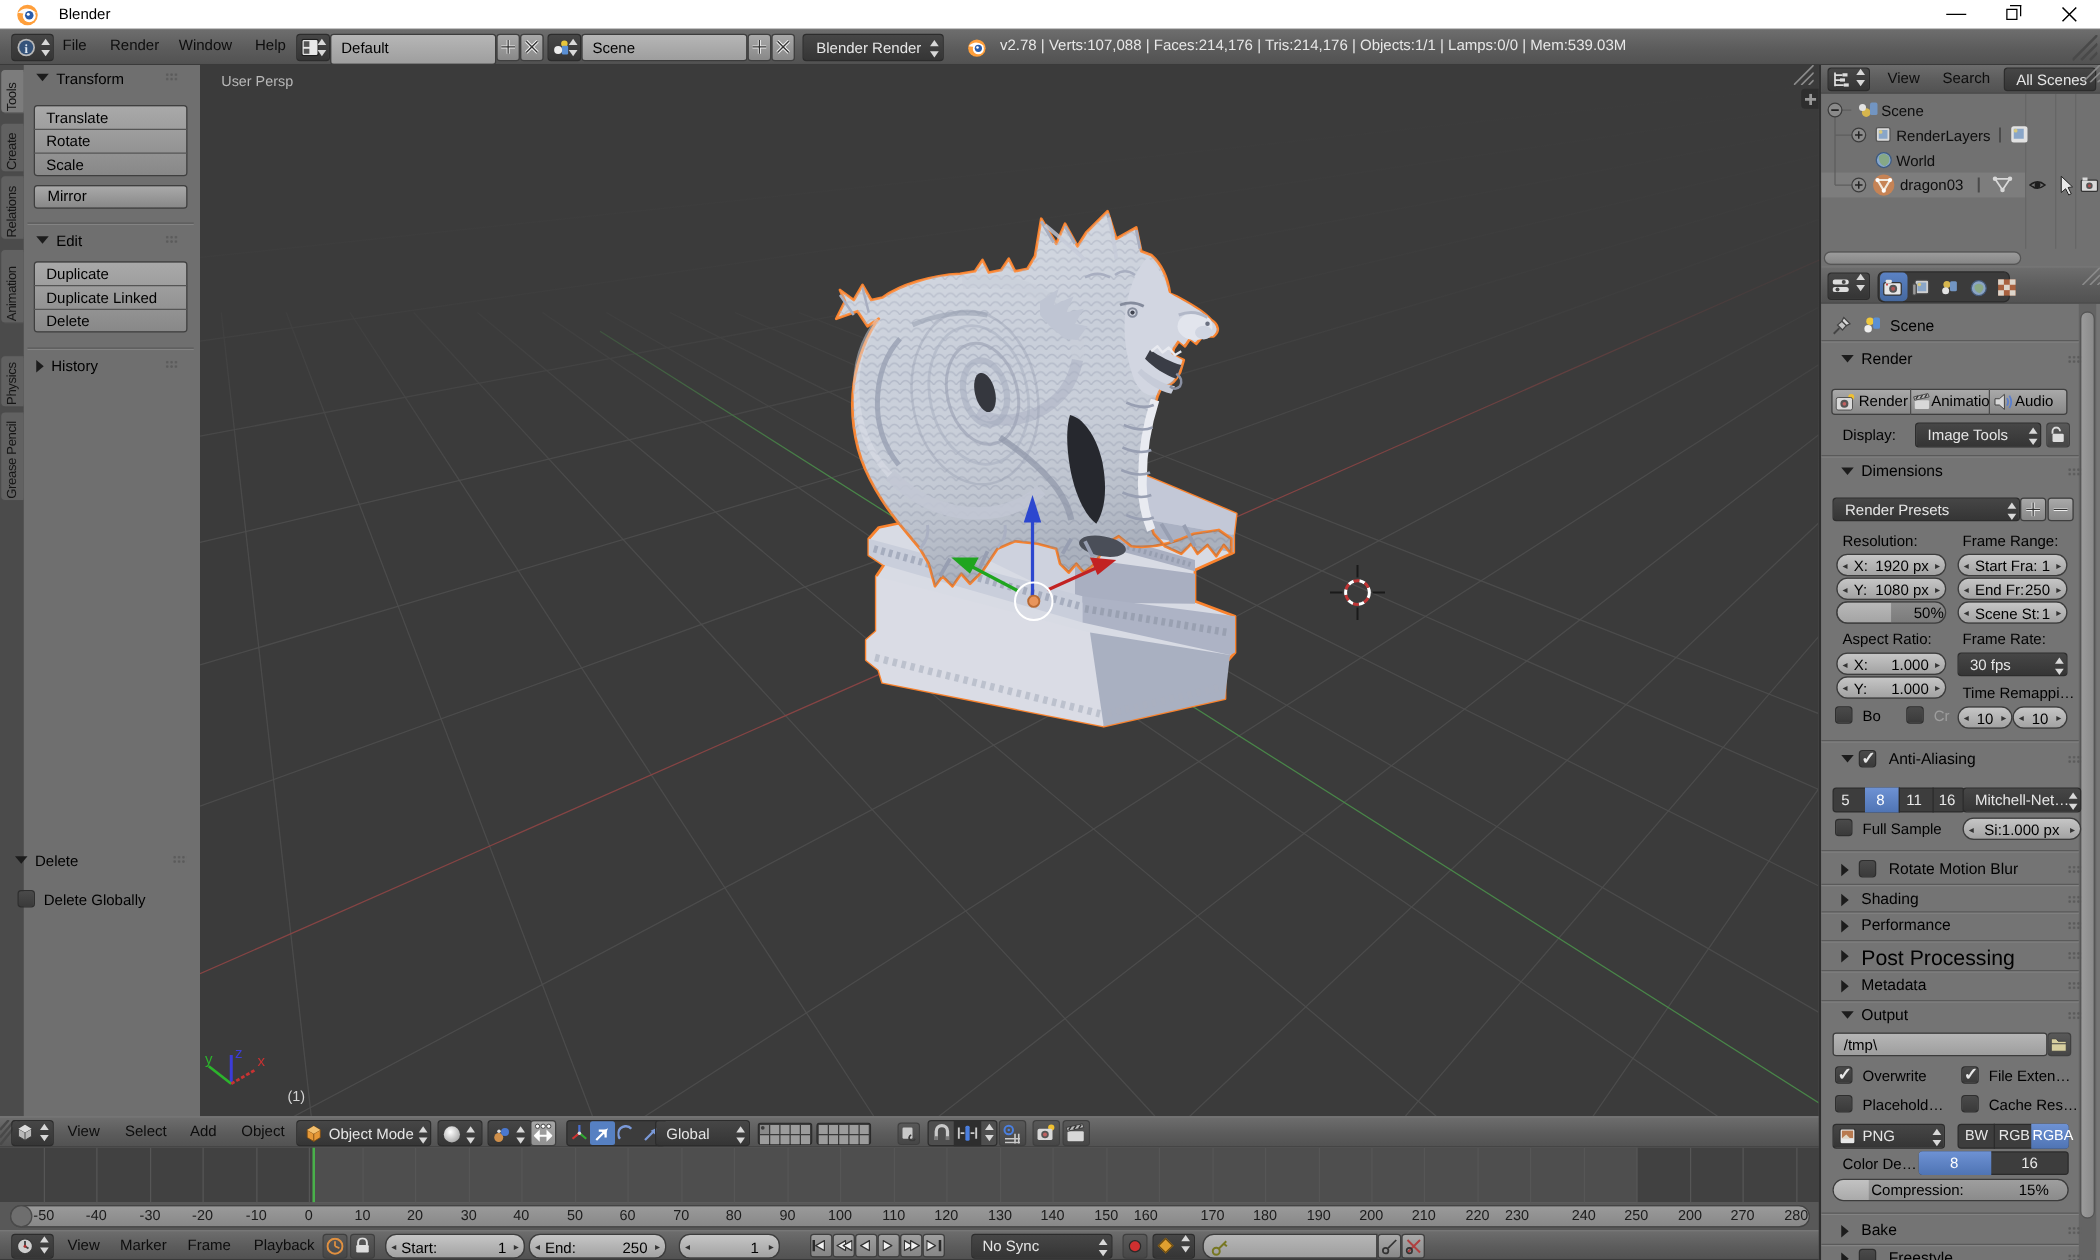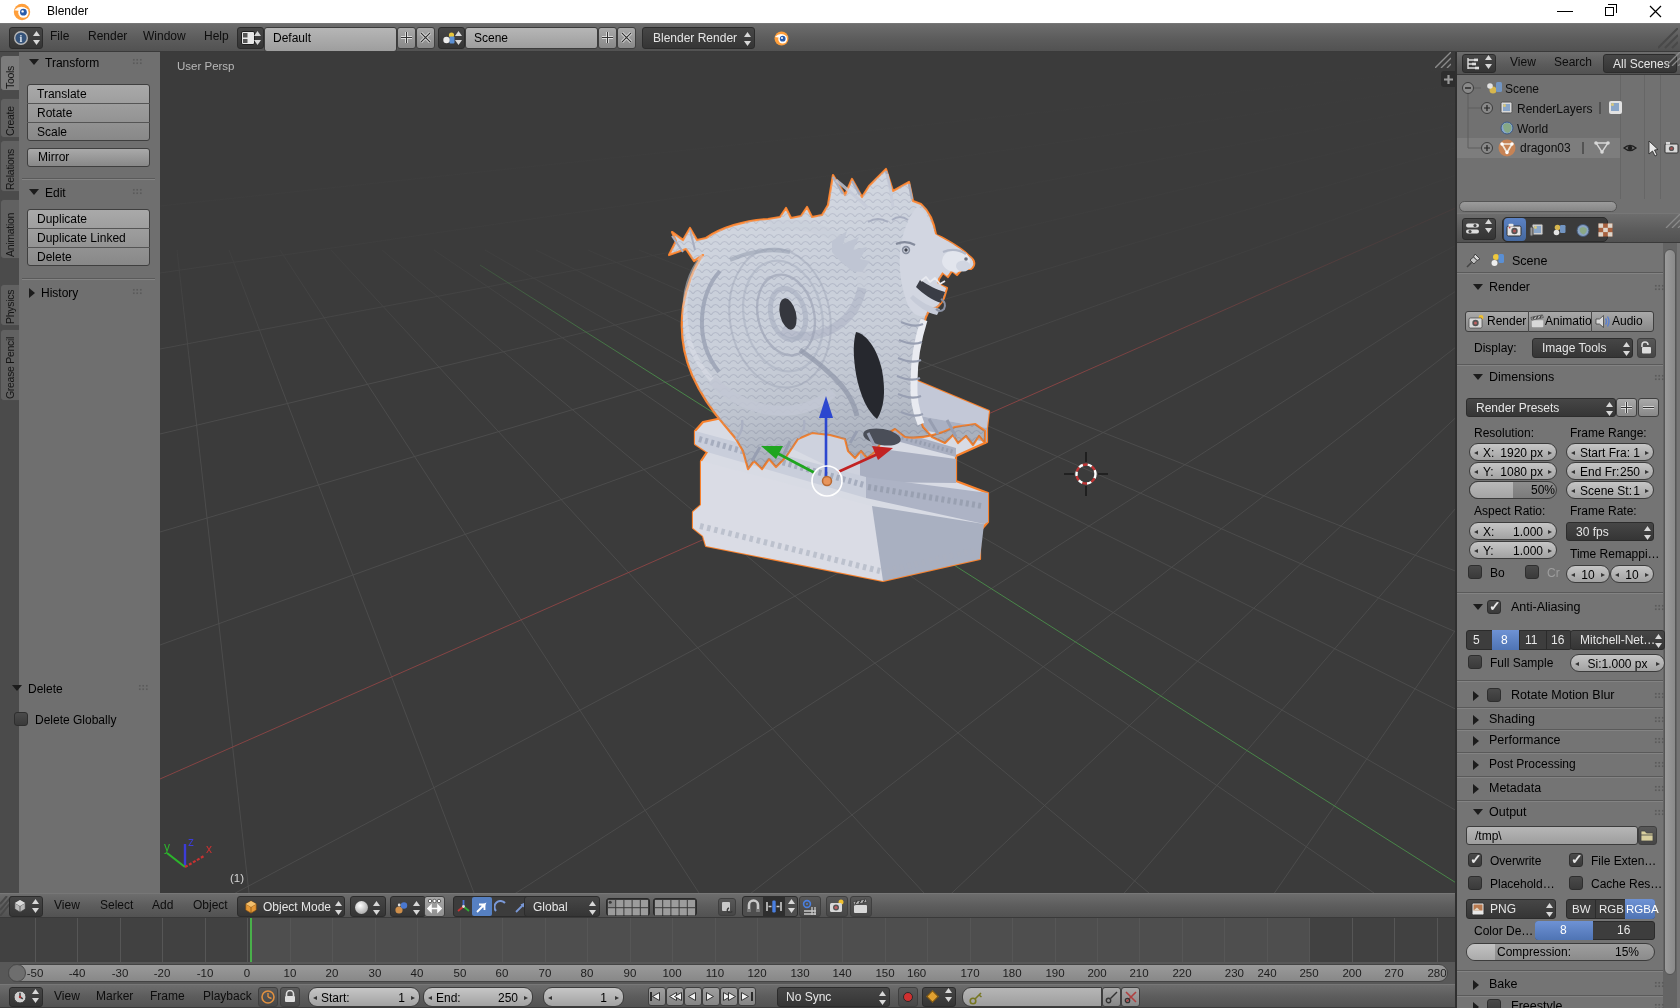--- a/index.html
+++ b/index.html
@@ -141,20 +141,21 @@
         <path d="M4.5 15 L8 10 L1 10 Z" fill="#d8d8d8"></path>
       </svg>
     </div>
   <svg class="abs" style="left:773px;top:6px" width="17" height="17" viewBox="0 0 20 20">
     <circle cx="10" cy="10" r="8.2" fill="#ff9f3b"></circle>
     <path d="M2.2 8.2 Q7 3.4 12 5.2 L17.8 8.6 Q12 6.4 8 9 Z" fill="#fff" opacity="0.95"></path>
     <circle cx="11.4" cy="10.6" r="5.2" fill="#fff"></circle>
       <circle cx="11.4" cy="10.2" r="3.4" fill="#2a5caa"></circle>
     <circle cx="10.6" cy="9.4" r="1.2" fill="#fff"></circle>
   </svg>
+  <span class="menu" style="left:800px;color:#e8e8e8">v2.78 | Verts:107,088 | Faces:214,176 | Tris:214,176 | Objects:1/1 | Lamps:0/0 | Mem:539.03M</span>
   <svg class="abs" style="right:2px;top:4px" width="20" height="22">
       <path d="M20 0 L0 20 M20 7 L7 20 M20 14 L14 20" stroke="#494949" stroke-width="2"></path>
     </svg>
 </div>
 
 <div class="abs" style="left:0;top:52px;width:160px;height:841px;background:#6f6f6f">
  <div class="abs" style="left:0;top:0;width:19px;height:841px;background:#4b4b4b"></div>
  <div class="vtab act" style="top:3px;height:36px">
       <span style="top:33px">Tools</span>
     </div>
@@ -580,21 +581,21 @@
     <span class="abs" style="left:780px;top:5px;width:40px;text-align:center;color:#1c1c1c;font-size:11.5px">130</span>
     <span class="abs" style="left:822px;top:5px;width:40px;text-align:center;color:#1c1c1c;font-size:11.5px">140</span>
     <span class="abs" style="left:865px;top:5px;width:40px;text-align:center;color:#1c1c1c;font-size:11.5px">150</span>
     <span class="abs" style="left:907px;top:5px;width:40px;text-align:left;color:#1c1c1c;font-size:11.5px">160</span>
     <span class="abs" style="left:950px;top:5px;width:40px;text-align:center;color:#1c1c1c;font-size:11.5px">170</span>
     <span class="abs" style="left:992px;top:5px;width:40px;text-align:center;color:#1c1c1c;font-size:11.5px">180</span>
     <span class="abs" style="left:1035px;top:5px;width:40px;text-align:center;color:#1c1c1c;font-size:11.5px">190</span>
     <span class="abs" style="left:1077px;top:5px;width:40px;text-align:center;color:#1c1c1c;font-size:11.5px">200</span>
     <span class="abs" style="left:1119px;top:5px;width:40px;text-align:center;color:#1c1c1c;font-size:11.5px">210</span>
     <span class="abs" style="left:1162px;top:5px;width:40px;text-align:center;color:#1c1c1c;font-size:11.5px">220</span>
-    <span class="abs" style="left:1204px;top:5px;width:40px;text-align:right;color:#1c1c1c;font-size:11.5px">230</span>
+    <span class="abs" style="left:1204px;top:5px;width:40px;text-align:left;color:#1c1c1c;font-size:11.5px">230</span>
     <span class="abs" style="left:1247px;top:5px;width:40px;text-align:center;color:#1c1c1c;font-size:11.5px">240</span>
     <span class="abs" style="left:1289px;top:5px;width:40px;text-align:center;color:#1c1c1c;font-size:11.5px">250</span>
     <span class="abs" style="left:1332px;top:5px;width:40px;text-align:center;color:#1c1c1c;font-size:11.5px">200</span>
     <span class="abs" style="left:1374px;top:5px;width:40px;text-align:center;color:#1c1c1c;font-size:11.5px">270</span>
     <span class="abs" style="left:1417px;top:5px;width:40px;text-align:center;color:#1c1c1c;font-size:11.5px">280</span>
 </div>
 <div class="abs hdr" style="left:0;top:984px;width:1455px;height:24px">
  <div class="ddark" style="left:9px;top:2px;width:34px;height:20px"></div>
  <svg class="abs" style="left:13px;top:5px" width="14" height="14">
       <circle cx="7" cy="7" r="6" fill="#cfcfcf" stroke="#3a3a3a"></circle>
@@ -1011,21 +1012,21 @@
 <div class="sep" style="left:0;top:464px;width:206px"></div>
 <div class="sech" style="left:16px;top:470px"><span class="tri closed"></span></div>
     <span class="abs" style="left:32px;top:469px;color:#000;font-size:12.5px">Shading</span>
     <div class="dots" style="left:197px;top:473px"></div>
 <div class="sep" style="left:0;top:486px;width:206px"></div>
 <div class="sech" style="left:16px;top:491px"><span class="tri closed"></span></div>
     <span class="abs" style="left:32px;top:490px;color:#000;font-size:12.5px">Performance</span>
     <div class="dots" style="left:197px;top:494px"></div>
 <div class="sep" style="left:0;top:509px;width:206px"></div>
 <div class="sech" style="left:16px;top:515px"><span class="tri closed"></span></div>
-    <span class="abs" style="left:32px;top:514px;color:#000;font-size:12px">Post Processing</span>
+    <span class="abs" style="left:32px;top:514px;color:#000;font-size:17px">Post Processing</span>
     <div class="dots" style="left:197px;top:518px"></div>
 <div class="sep" style="left:0;top:533px;width:206px"></div>
 <div class="sech" style="left:16px;top:539px"><span class="tri closed"></span></div>
     <span class="abs" style="left:32px;top:538px;color:#000;font-size:12.5px">Metadata</span>
     <div class="dots" style="left:197px;top:542px"></div>
 <div class="sep" style="left:0;top:557px;width:206px"></div>
 <div class="sech" style="left:16px;top:563px"><span class="tri open"></span></div>
     <span class="abs" style="left:32px;top:562px;color:#000;font-size:12.5px">Output</span>
     <div class="dots" style="left:197px;top:566px"></div>
 <div class="dlight" style="left:9px;top:583px;width:172px;height:19px">

